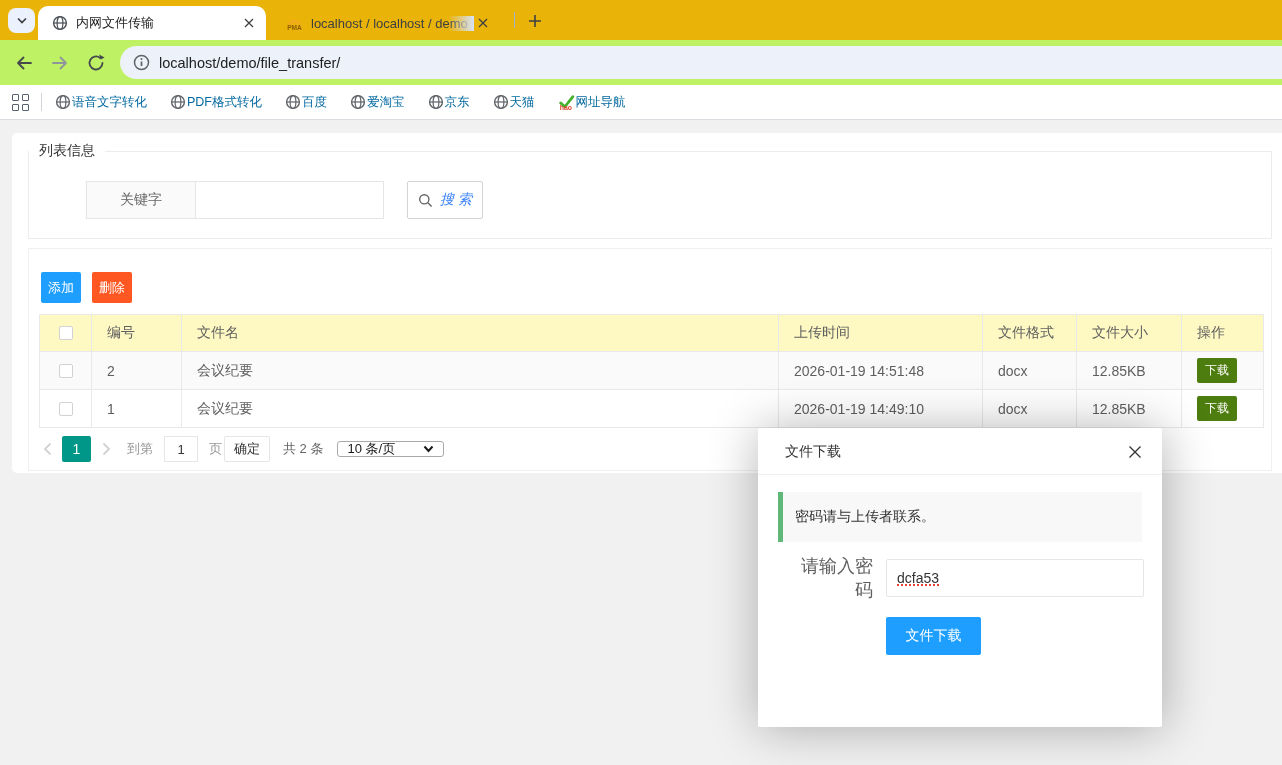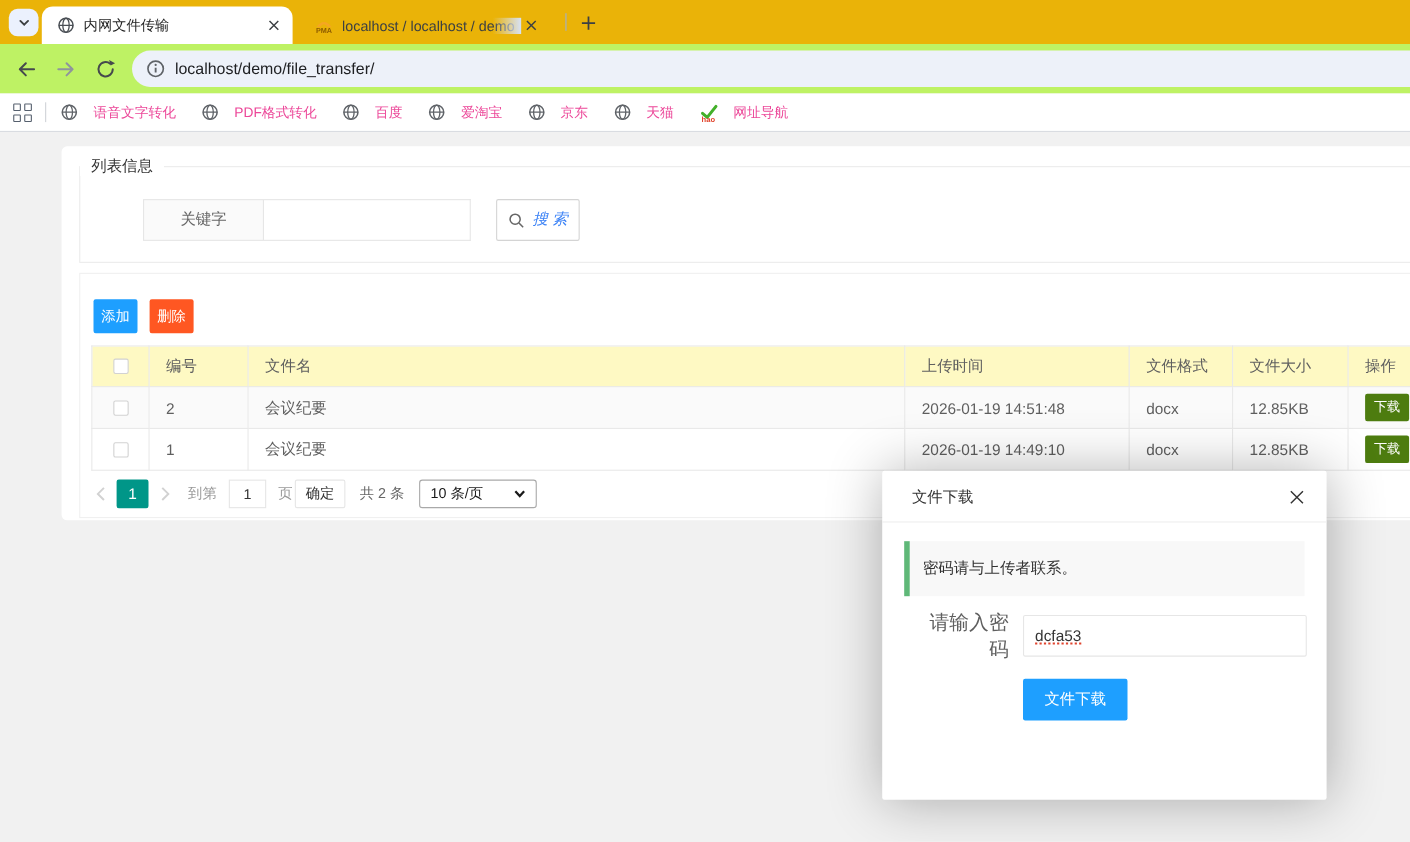--- a/index.html
+++ b/index.html
@@ -30,25 +30,25 @@
   .nav-back { left:9px; } .nav-fwd { left:45px; } .nav-reload { left:81px; }
   .omnibox { position:absolute; left:120px; right:0; top:6px; height:33px; background:#edf1f9;
     border-radius:17px 0 0 17px; display:flex; align-items:center; padding-left:13px; }
   .url { font-size:14.5px; color:#202124; margin-left:9px; }
 
   .bookmarks { position:absolute; top:85px; left:0; right:0; height:35px; background:#fff;
     border-bottom:1px solid #d9dce1; display:flex; align-items:center; }
   .apps { margin-left:12px; display:grid; grid-template-columns:7px 7px; grid-gap:3px; cursor:pointer; }
   .apps span { width:7px; height:7px; border:1.6px solid #56606e; border-radius:1px; }
   .bsep { width:1px; height:18px; background:#d0d3d8; margin:0 13px 0 12px; }
-  .bitem { display:flex; align-items:center; gap:14px; font-size:12.5px; color:#ec4899;
+  .bitem { display:flex; align-items:center; gap:1px; font-size:12.5px; color:#0369a1;
     margin-right:23px; cursor:pointer; white-space:nowrap; }
 
   
-  .content { position:absolute; top:120px; left:0; right:0; bottom:0; background:#f1f1f1;margin-left:44px; }
+  .content { position:absolute; top:120px; left:0; right:0; bottom:0; background:#f1f1f1; }
   .card { position:absolute; left:12px; top:13px; right:-8px; height:340px; background:#fff;
     border-radius:5px; }
   fieldset.listinfo { position:absolute; left:16px; top:9px; width:1244px; height:97px;
     border:1px solid #ececec; }
   fieldset.listinfo legend { font-size:14px; color:#333; padding:0 10px; margin-left:0; }
   .searchrow { display:flex; margin:21px 0 0 22px; height:38px;padding-left:35px; }
   .kw-label { width:110px; background:#fafafa; border:1px solid #e6e6e6; display:flex;
     align-items:center; justify-content:center; font-size:14px; color:#666; }
   .kw-input { width:188px; border:1px solid #e6e6e6; border-left:none; background:#fff;
     font-size:14px; padding:0 10px; color:#333; outline:none; }
@@ -78,21 +78,21 @@
   .pager { margin-top:8px; display:flex; align-items:center; font-size:13px; color:#999; height:26px; }
   .pg-arrow { width:16px; display:flex; justify-content:center; cursor:pointer; }
   .pg-cur { width:29px; height:26px; background:#009688; color:#fff; font-size:14px; display:flex;
     align-items:center; justify-content:center; border-radius:2px; margin:0 7px; cursor:pointer; }
   .pg-goto { margin-left:13px; }
   .pg-input { width:34px; height:26px; border:1px solid #e6e6e6; text-align:center; font-size:13px;
     color:#333; margin:0 11px; outline:none; }
   .pg-confirm { width:46px; height:26px; border:1px solid #e6e6e6; background:#fff; font-size:13px;
     color:#333; margin:0 13px 0 2px; border-radius:2px; cursor:pointer; }
   .pg-total { color:#666; margin-right:14px; }
-  .pg-size { height:26px; border:1px solid #a9a9a9; border-radius:3px; display:flex;
+  .pg-size { height:16px; border:1px solid #a9a9a9; border-radius:3px; display:flex;
     align-items:center; padding:0 9px; color:#1a1a1a; gap:28px; background:#fff; cursor:pointer; }
 
   
   .modal { position:absolute; left:758px; top:308px; width:404px; height:299px; background:#fff;
     border-radius:2px; box-shadow:1px 1px 50px rgba(0,0,0,.3); }
   .m-head { height:47px; border-bottom:1px solid #eee; line-height:46px; padding-left:27px;
     font-size:14px; color:#333; }
   .m-close { position:absolute; right:17px; top:14px; width:20px; height:20px; display:flex;
     align-items:center; justify-content:center; cursor:pointer; }
   .m-quote { margin:17px 20px 0; background:#f8f8f8; border-left:5px solid #5FB878;

